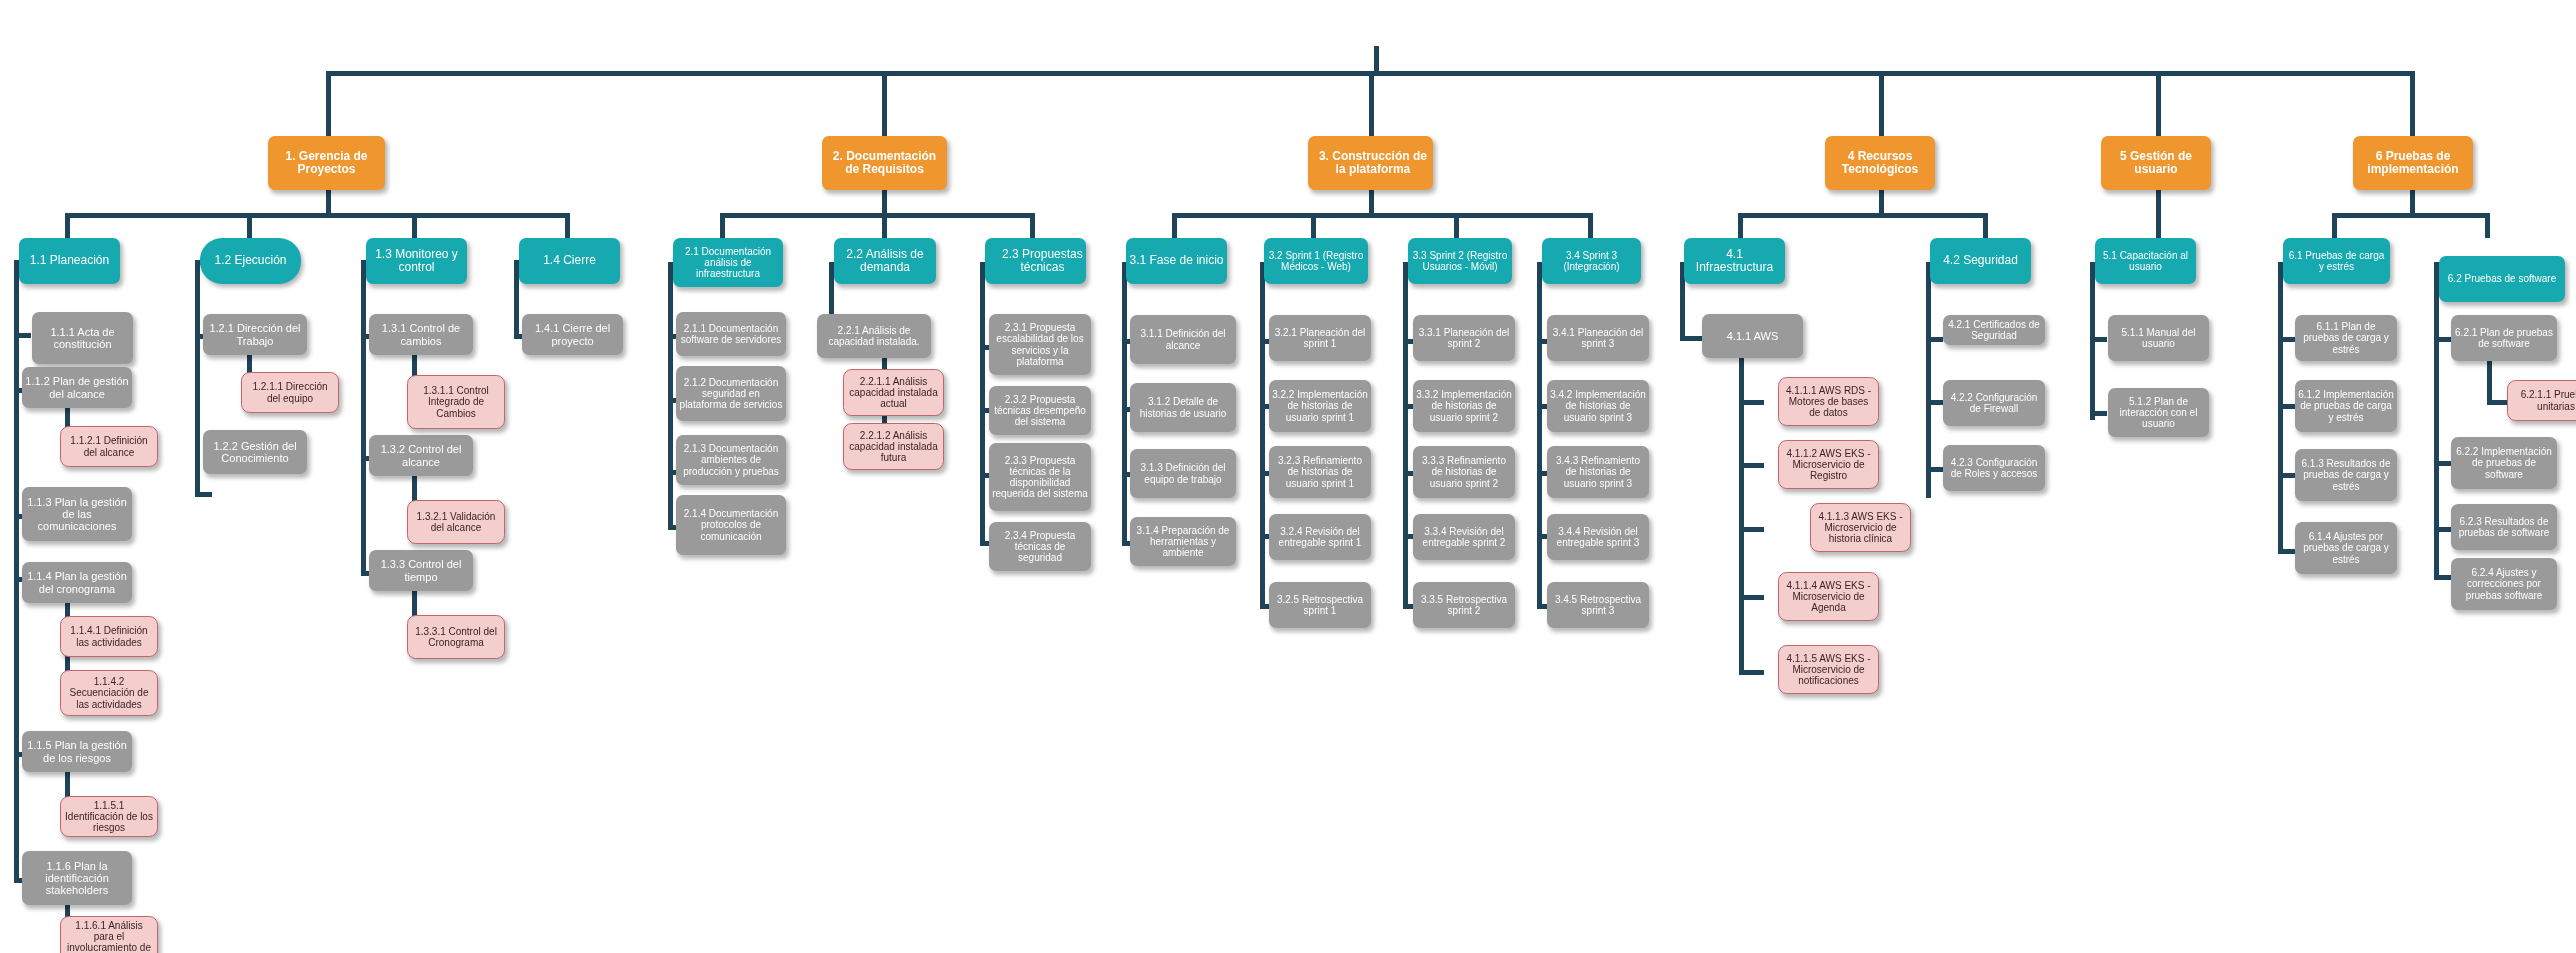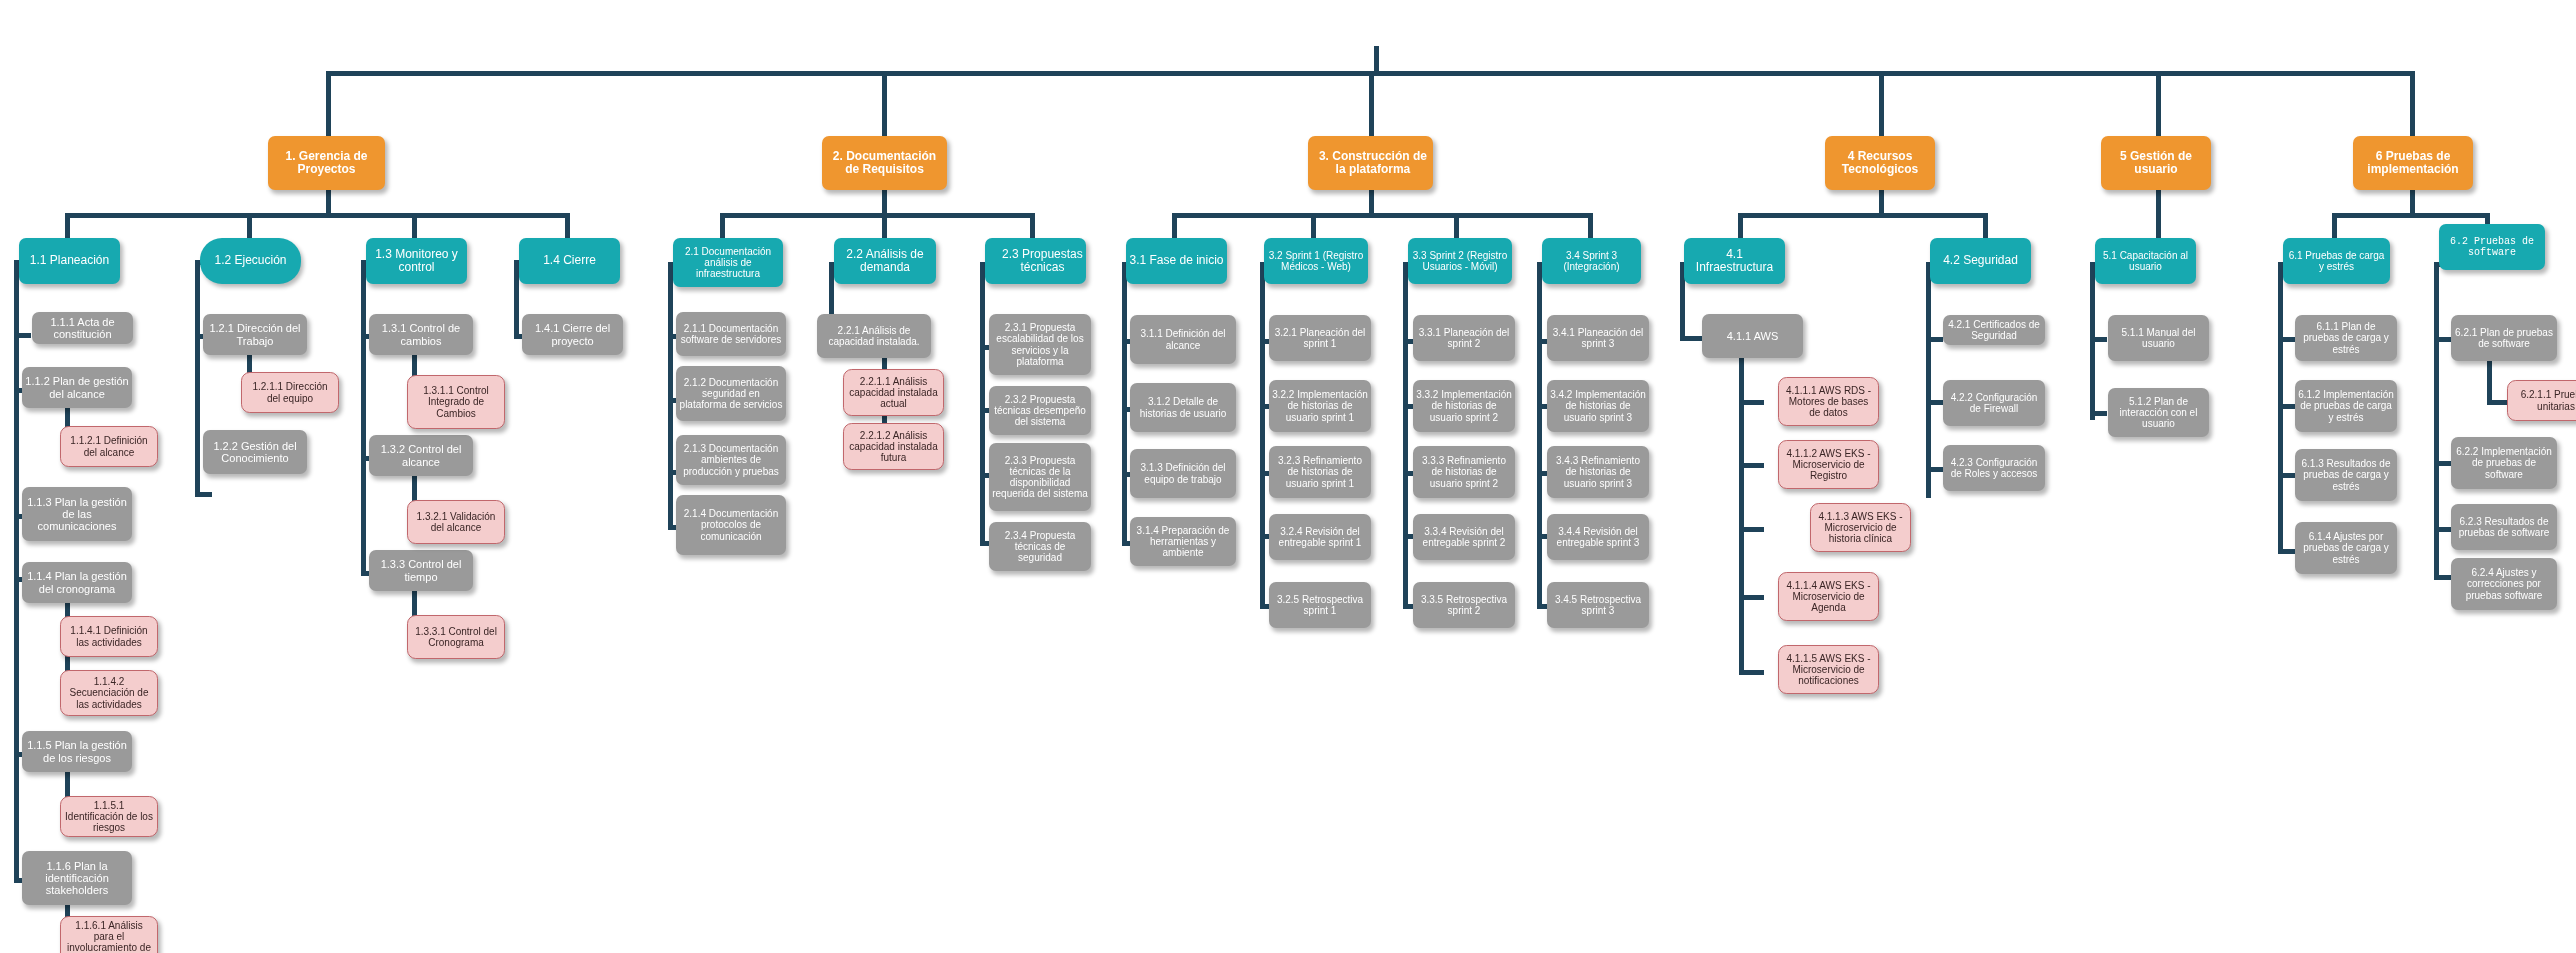--- a/index.html
+++ b/index.html
@@ -314,25 +314,25 @@
   </div>
   <div class="node n-l2" style="left:1930px;top:238px;width:101px;height:46px;">
     <span>4.2 Seguridad</span>
   </div>
   <div class="node n-l2 small" style="left:2095px;top:238px;width:101px;height:46px;">
     <span>5.1 Capacitación al usuario</span>
   </div>
   <div class="node n-l2 small" style="left:2283px;top:238px;width:107px;height:46px;">
     <span>6.1 Pruebas de carga y estrés</span>
   </div>
-  <div class="node n-l2 small" style="left:2439px;top:224px;width:106px;height:46px;font-family:Liberation Mono, monospace;">
+  <div class="node n-l2 small" style="left:2439px;top:256px;width:126px;height:46px;">
     <span>6.2 Pruebas de software</span>
   </div>
 
-  <div class="node n-l3" style="left:32px;top:312px;width:101px;height:32px;justify-content:center;">
+  <div class="node n-l3" style="left:32px;top:312px;width:101px;height:52px;justify-content:center;">
     <span>1.1.1 Acta de constitución</span>
   </div>
   <div class="node n-l3" style="left:22px;top:367px;width:110px;height:41px;">
     <span>1.1.2 Plan de gestión del alcance</span>
   </div>
   <div class="node n-l3" style="left:22px;top:487px;width:110px;height:54px;">
     <span>1.1.3 Plan la gestión de las comunicaciones</span>
   </div>
   <div class="node n-l3" style="left:22px;top:562px;width:110px;height:41px;">
     <span>1.1.4 Plan la gestión del cronograma</span>

